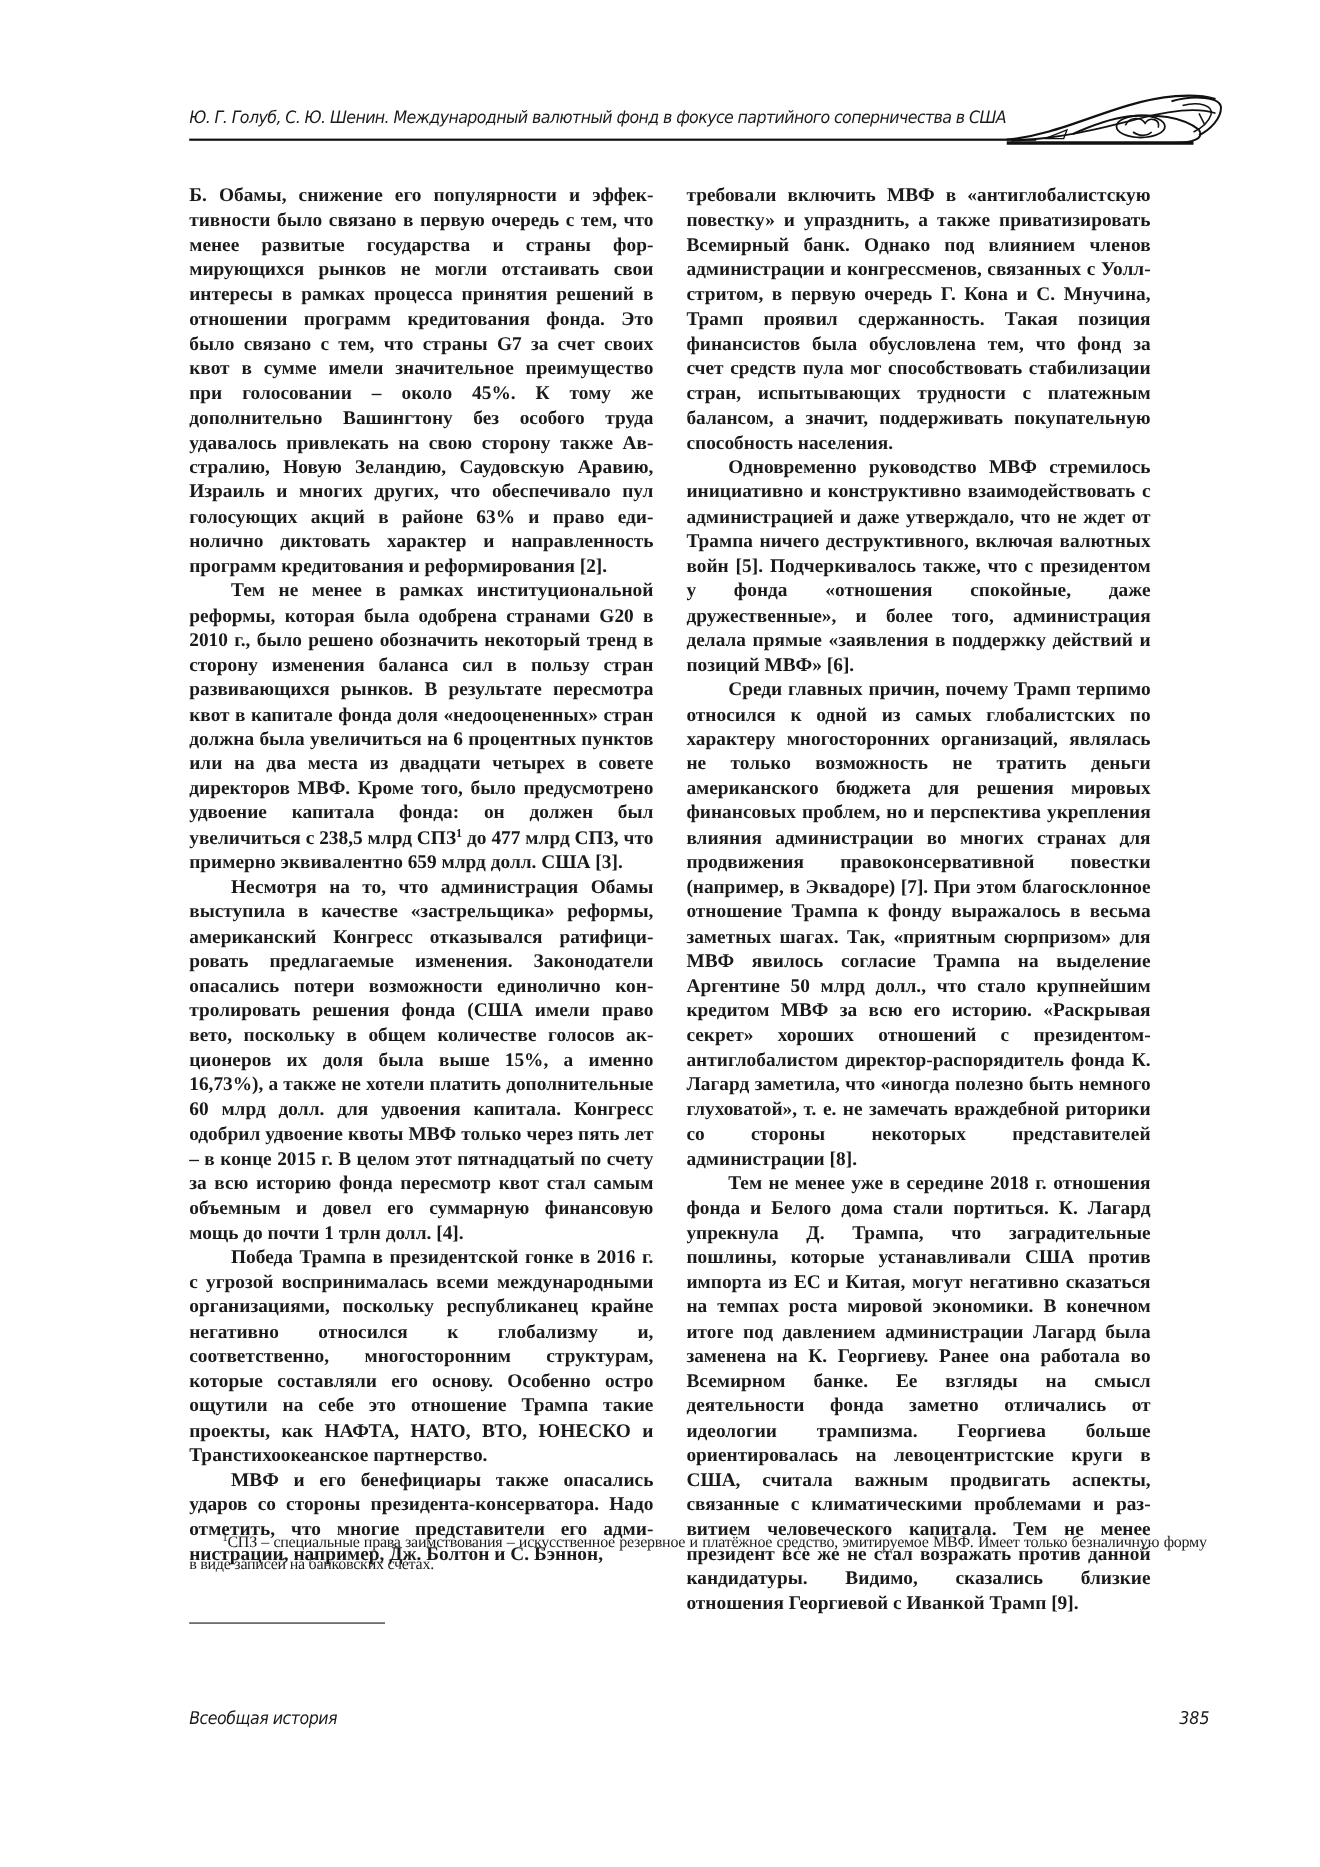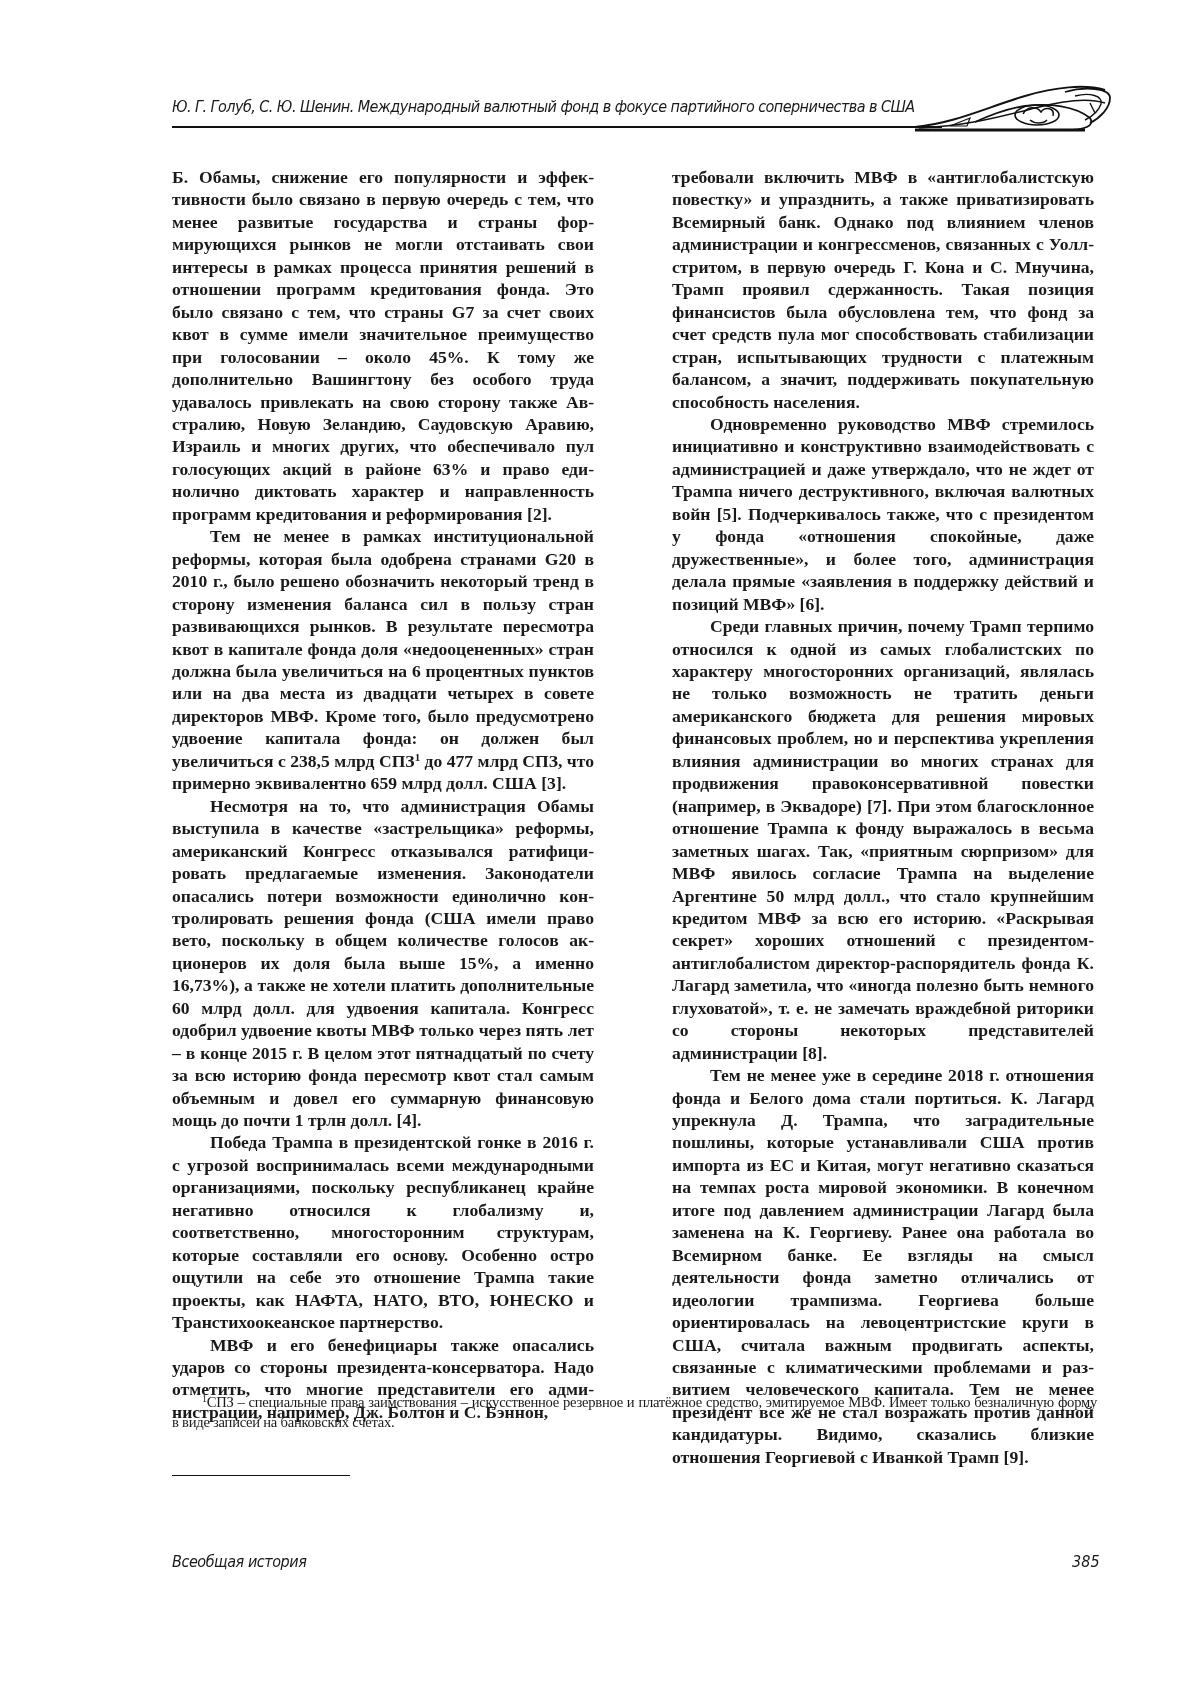--- a/index.html
+++ b/index.html
@@ -10,21 +10,21 @@
     letter-spacing: -0.6px; transform: scaleX(0.93); transform-origin: left center; white-space: nowrap;
   }
   .head-rule { position: absolute; left: 172px; top: 126px; width: 770px; height: 1.5px; background: #111; }
   .ornament { position: absolute; left: 915px; top: 78px; width: 205px; height: 60px; }
   .col {
     position: absolute; top: 166px; width: 422px;
     font-family: "Liberation Serif", serif; font-size: 17.6px; line-height: 22.45px;
     text-align: justify; hyphens: manual;
   }
   .col.left { left: 172px; }
-  .col.right { left: 672px; }
+  .col.right { left: 624px; }
   .col p { margin: 0; text-indent: 0; font-weight: bold; }
   .col p.ind { text-indent: 38px; }
   sup { font-size: 11px; line-height: 0; vertical-align: 6px; }
   .fn-rule { position: absolute; left: 172px; top: 1475px; width: 178px; height: 1px; background: #111; }
   .footnote {
     position: absolute; left: 172px; top: 1392px; width: 925px;
     font-family: "Liberation Serif", serif; font-size: 14.6px; line-height: 20px;
     text-align: justify; letter-spacing: -0.25px;
   }
   .footnote .fnum { font-size: 10px; vertical-align: 5px; line-height: 0; margin-left: 30px; }

